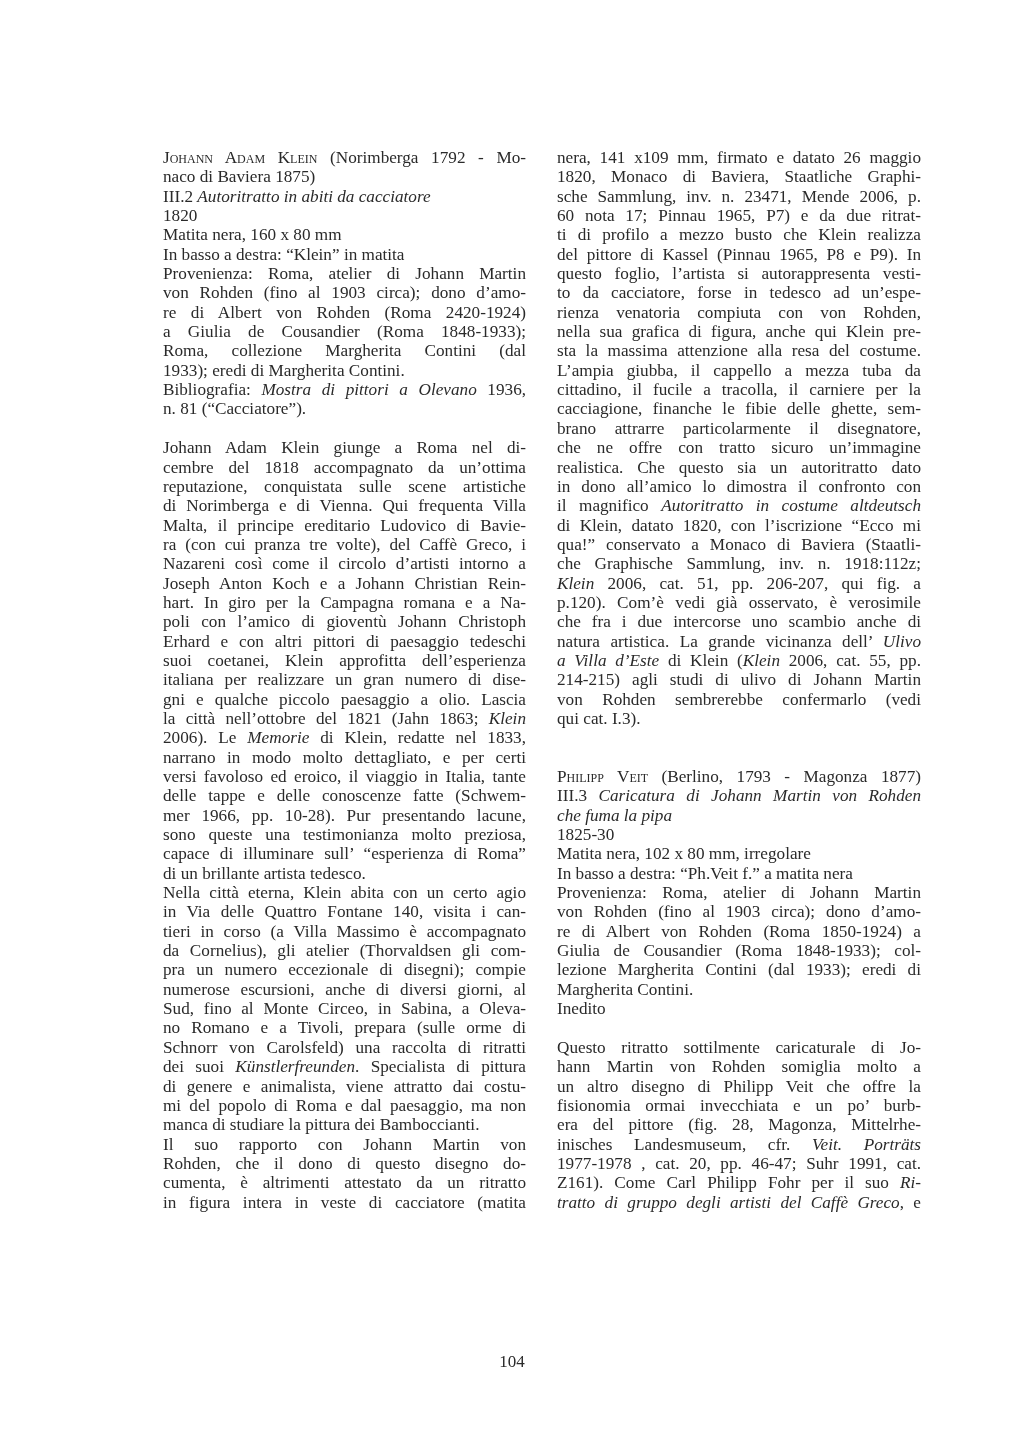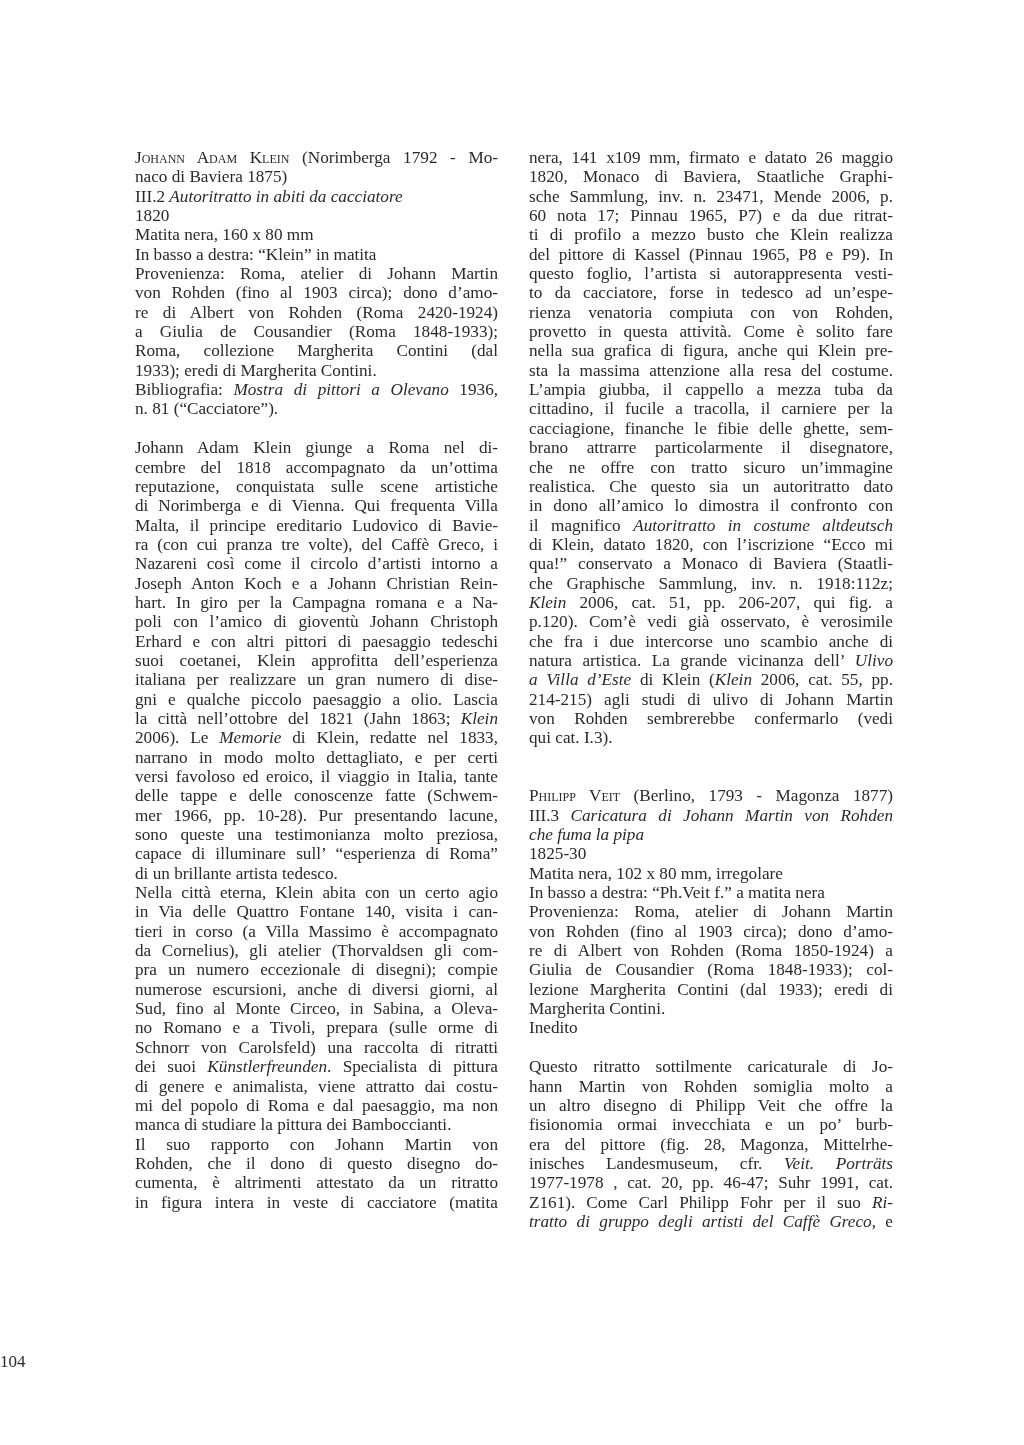--- a/index.html
+++ b/index.html
@@ -1,26 +1,26 @@
 <!DOCTYPE html>
 <html><head>
 <meta charset="utf-8">
 <style>
   html, body { margin: 0; padding: 0; background: #ffffff; }
   body { width: 1024px; height: 1445px; position: relative; overflow: hidden;
          font-family: "Liberation Serif", "DejaVu Serif", serif; color: #2a2a2a; }
-  .col { position: absolute; top: 148px; font-size: 17.2px; line-height: 19.35px; }
+  .col { position: absolute; top: 148px; font-size: 17.2px; line-height: 19.35px; margin-left: 28px; }
   .col.left { left: 135px; width: 363px; }
   .col.right { left: 529px; width: 364px; }
   .ln { display: block; white-space: nowrap; text-align: justify; text-align-last: justify; height: 19.35px; overflow: visible; }
   .ln.last { text-align-last: left; }
   .blank { height: 19.35px; display: block; }
   .sc { font-variant: small-caps; }
   em { font-style: italic; }
-  .page-number { position: absolute; top: 1352px; left: 0; width: 1024px; text-align: left; font-size: 17px; color: #2a2a2a; }
+  .page-number { position: absolute; top: 1352px; left: 0; width: 1024px; text-align: center; font-size: 17px; color: #2a2a2a; }
 </style>
 </head>
 <body>
 
 <div class="col left" id="col-left">
     <span class="ln"><span class="sc">Johann Adam Klein</span><span> (Norimberga 1792 - Mo-</span></span>
     <span class="ln last"><span>naco di Baviera 1875)</span></span>
     <span class="ln last"><span>III.2 </span><em>Autoritratto in abiti da cacciatore</em></span>
     <span class="ln last"><span>1820</span></span>
     <span class="ln last"><span>Matita nera, 160 x 80 mm</span></span>
@@ -78,21 +78,20 @@
 <div class="col right" id="col-right">
     <span class="ln"><span>nera, 141 x109 mm, firmato e datato 26 maggio</span></span>
     <span class="ln"><span>1820, Monaco di Baviera, Staatliche Graphi-</span></span>
     <span class="ln"><span>sche Sammlung, inv. n. 23471, Mende 2006, p.</span></span>
     <span class="ln"><span>60 nota 17; Pinnau 1965, P7) e da due ritrat-</span></span>
     <span class="ln"><span>ti di profilo a mezzo busto che Klein realizza</span></span>
     <span class="ln"><span>del pittore di Kassel (Pinnau 1965, P8 e P9). In</span></span>
     <span class="ln"><span>questo foglio, l’artista si autorappresenta vesti-</span></span>
     <span class="ln"><span>to da cacciatore, forse in tedesco ad un’espe-</span></span>
     <span class="ln"><span>rienza venatoria compiuta con von Rohden,</span></span>
-    <span class="ln"><span>provetto in questa attività. Come è solito fare</span></span>
     <span class="ln"><span>nella sua grafica di figura, anche qui Klein pre-</span></span>
     <span class="ln"><span>sta la massima attenzione alla resa del costume.</span></span>
     <span class="ln"><span>L’ampia giubba, il cappello a mezza tuba da</span></span>
     <span class="ln"><span>cittadino, il fucile a tracolla, il carniere per la</span></span>
     <span class="ln"><span>cacciagione, finanche le fibie delle ghette, sem-</span></span>
     <span class="ln"><span>brano attrarre particolarmente il disegnatore,</span></span>
     <span class="ln"><span>che ne offre con tratto sicuro un’immagine</span></span>
     <span class="ln"><span>realistica. Che questo sia un autoritratto dato</span></span>
     <span class="ln"><span>in dono all’amico lo dimostra il confronto con</span></span>
     <span class="ln"><span>il magnifico </span><em>Autoritratto in costume altdeutsch</em></span>

